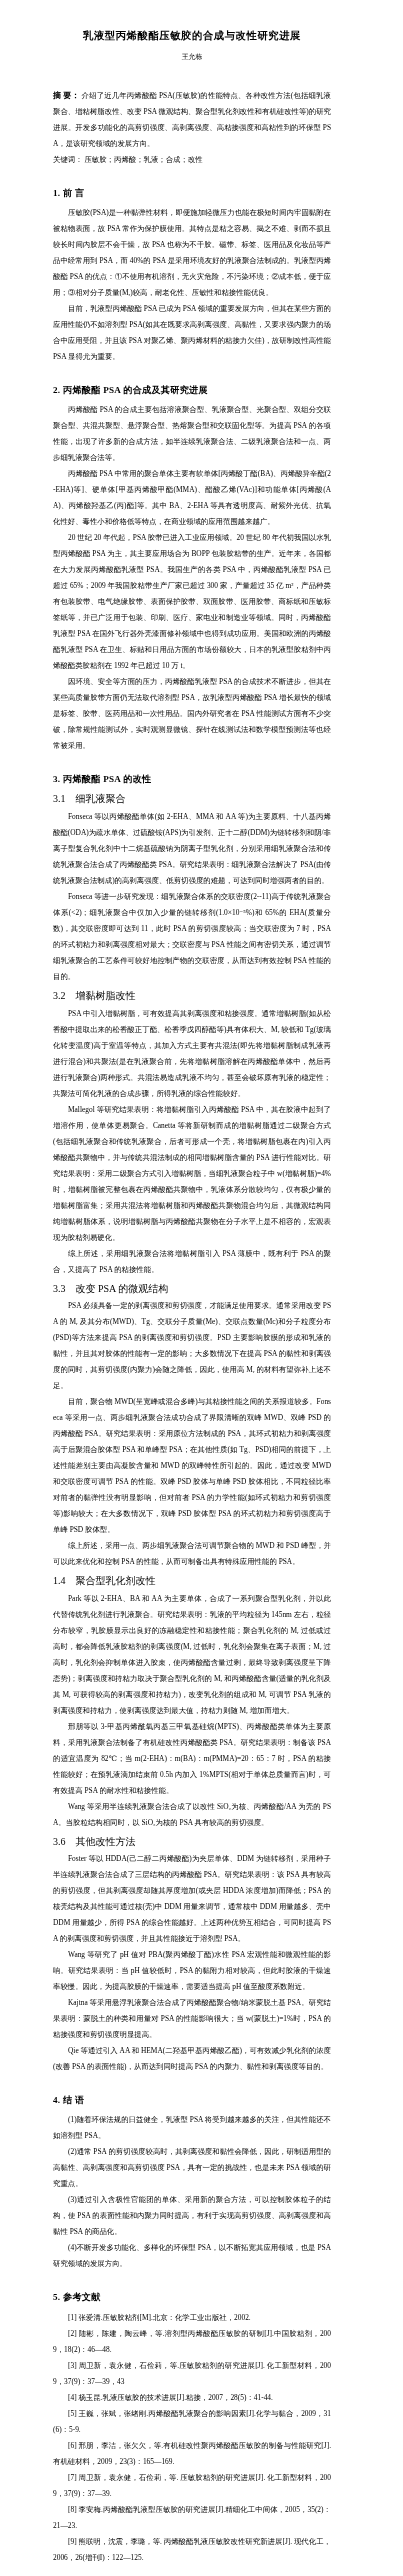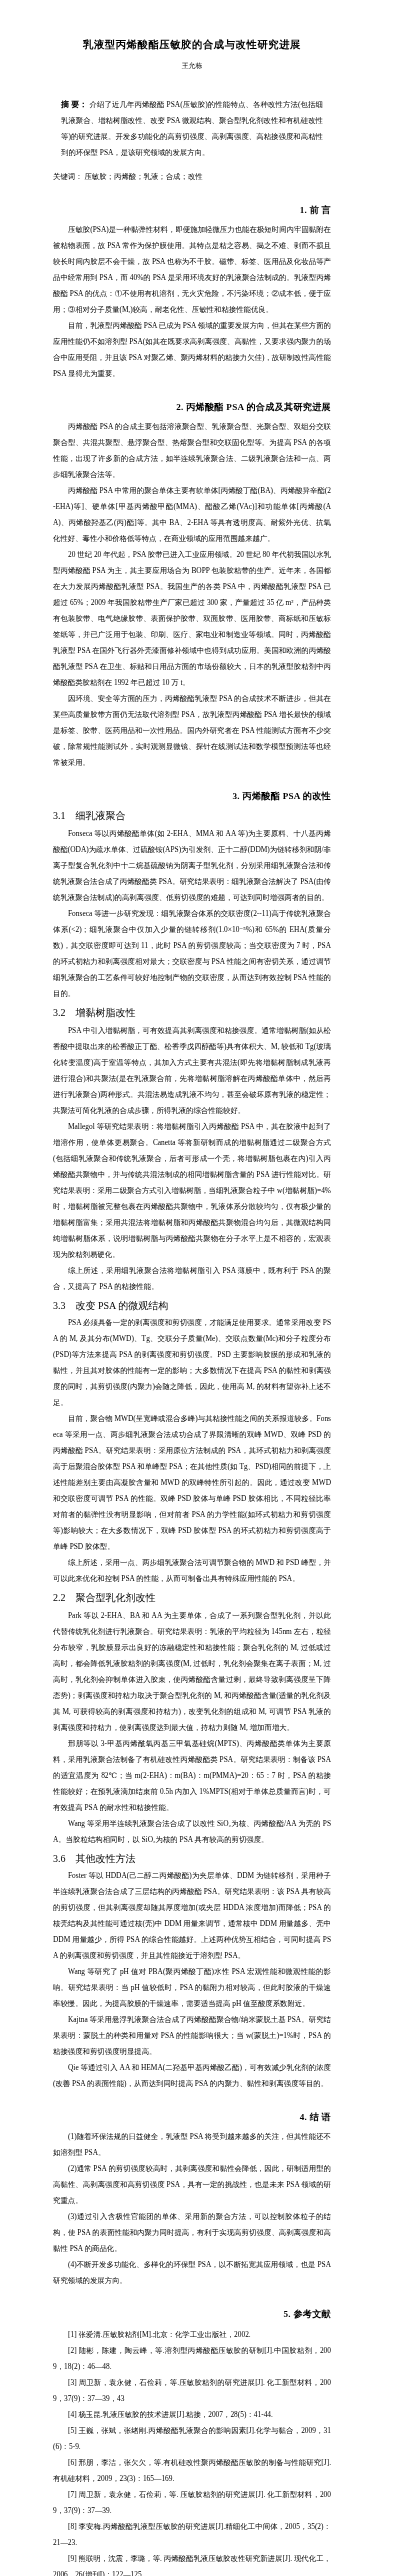--- a/index.html
+++ b/index.html
@@ -1,21 +1,21 @@
 <!DOCTYPE html>
 <html lang="zh" style="font-size:9.1px"><head>
 <meta charset="utf-8">
 <style>
   html, body { margin: 0; padding: 0; background: #ffffff; }
   .page {
     position: relative;
     width: 368px;
     height: 2576px;
     box-sizing: border-box;
-    padding: 38px 37px 0 53px;
+    padding: 29px 37px 0 53px;
     background: #ffffff;
     color: #000000;
     font-family: "Liberation Serif", "DejaVu Serif", serif;
     overflow: hidden;
   }
   h1.title {
     font-size: 10.3px;
     font-weight: bold;
     text-align: center;
     margin: 0 0 9.1px 0;
@@ -26,29 +26,28 @@
     text-align: center;
     margin: 0 0 26px 0;
   }
   p {
     margin: 0;
     font-size: 7.4px;
     line-height: 16px;
     text-align: justify;
     word-break: break-all;
   }
-  .abstract { margin: 8px; }
+  .abstract { margin: 0; }
   .abs-label { font-weight: bold; font-size: 8px; }
   .kw { margin: 0; }
   h2.sec {
     font-size: 9.1px;
     font-weight: bold;
     margin: 19px 0 5.1px 0;
     letter-spacing: 0.3px;
-    text-align: right;
   }
   h3.subsec {
     font-size: 10px;
     font-weight: normal;
     margin: 2.9px 0 1.7px 0;
     line-height: 16px;
     font-family: Liberation Serif, serif;
   }
   .body, .ref { text-indent: 15px; }
 </style>
@@ -89,21 +88,21 @@
   <h3 class="subsec">3.2　增黏树脂改性</h3>
   <p class="body">PSA 中引入增黏树脂，可有效提高其剥离强度和粘接强度。通常增黏树脂(如从松香酸中提取出来的松香酸正丁酯、松香季戊四醇酯等)具有体积大、Mᵣ 较低和 Tg(玻璃化转变温度)高于室温等特点，其加入方式主要有共混法(即先将增黏树脂制成乳液再进行混合)和共聚法(是在乳液聚合前，先将增黏树脂溶解在丙烯酸酯单体中，然后再进行乳液聚合)两种形式。共混法易造成乳液不均匀，甚至会破坏原有乳液的稳定性；共聚法可简化乳液的合成步骤，所得乳液的综合性能较好。</p>
   <p class="body">Mallegol 等研究结果表明：将增黏树脂引入丙烯酸酯 PSA 中，其在胶液中起到了增溶作用，使单体更易聚合。Canetta 等将新研制而成的增黏树脂通过二级聚合方式(包括细乳液聚合和传统乳液聚合，后者可形成一个壳，将增黏树脂包裹在内)引入丙烯酸酯共聚物中，并与传统共混法制成的相同增黏树脂含量的 PSA 进行性能对比。研究结果表明：采用二级聚合方式引入增黏树脂，当细乳液聚合粒子中 w(增黏树脂)=4%时，增黏树脂被完整包裹在丙烯酸酯共聚物中，乳液体系分散较均匀，仅有极少量的增黏树脂富集；采用共混法将增黏树脂和丙烯酸酯共聚物混合均匀后，其微观结构同纯增黏树脂体系，说明增黏树脂与丙烯酸酯共聚物在分子水平上是不相容的，宏观表现为胶粘剂易硬化。</p>
   <p class="body">综上所述，采用细乳液聚合法将增黏树脂引入 PSA 薄膜中，既有利于 PSA 的聚合，又提高了 PSA 的粘接性能。</p>
 
   <h3 class="subsec">3.3　改变 PSA 的微观结构</h3>
   <p class="body">PSA 必须具备一定的剥离强度和剪切强度，才能满足使用要求。通常采用改变 PSA 的 Mᵣ 及其分布(MWD)、Tg、交联分子质量(Me)、交联点数量(Mc)和分子粒度分布(PSD)等方法来提高 PSA 的剥离强度和剪切强度。PSD 主要影响胶膜的形成和乳液的黏性，并且其对胶体的性能有一定的影响；大多数情况下在提高 PSA 的黏性和剥离强度的同时，其剪切强度(内聚力)会随之降低，因此，使用高 Mᵣ 的材料有望弥补上述不足。</p>
   <p class="body">目前，聚合物 MWD(呈宽峰或混合多峰)与其粘接性能之间的关系报道较多。Fonseca 等采用一点、两步细乳液聚合法成功合成了界限清晰的双峰 MWD、双峰 PSD 的丙烯酸酯 PSA。研究结果表明：采用原位方法制成的 PSA，其环式初粘力和剥离强度高于后聚混合胶体型 PSA 和单峰型 PSA；在其他性质(如 Tg、PSD)相同的前提下，上述性能差别主要由高凝胶含量和 MWD 的双峰特性所引起的。因此，通过改变 MWD 和交联密度可调节 PSA 的性能。双峰 PSD 胶体与单峰 PSD 胶体相比，不同粒径比率对前者的黏弹性没有明显影响，但对前者 PSA 的力学性能(如环式初粘力和剪切强度等)影响较大；在大多数情况下，双峰 PSD 胶体型 PSA 的环式初粘力和剪切强度高于单峰 PSD 胶体型。</p>
   <p class="body">综上所述，采用一点、两步细乳液聚合法可调节聚合物的 MWD 和 PSD 峰型，并可以此来优化和控制 PSA 的性能，从而可制备出具有特殊应用性能的 PSA。</p>
 
-  <h3 class="subsec">2.2　聚合型乳化剂改性</h3>
+  <h3 class="subsec">1.4　聚合型乳化剂改性</h3>
   <p class="body">Park 等以 2-EHA、BA 和 AA 为主要单体，合成了一系列聚合型乳化剂，并以此代替传统乳化剂进行乳液聚合。研究结果表明：乳液的平均粒径为 145nm 左右，粒径分布较窄，乳胶膜显示出良好的冻融稳定性和粘接性能；聚合乳化剂的 Mᵣ 过低或过高时，都会降低乳液胶粘剂的剥离强度(Mᵣ 过低时，乳化剂会聚集在离子表面；Mᵣ 过高时，乳化剂会抑制单体进入胶束，使丙烯酸酯含量过剩，最终导致剥离强度呈下降态势)；剥离强度和持粘力取决于聚合型乳化剂的 Mᵣ 和丙烯酸酯含量(适量的乳化剂及其 Mᵣ 可获得较高的剥离强度和持粘力)，改变乳化剂的组成和 Mᵣ 可调节 PSA 乳液的剥离强度和持粘力，使剥离强度达到最大值，持粘力则随 Mᵣ 增加而增大。</p>
 
   <p class="body">邢朋等以 3-甲基丙烯酰氧丙基三甲氧基硅烷(MPTS)、丙烯酸酯类单体为主要原料，采用乳液聚合法制备了有机硅改性丙烯酸酯类 PSA。研究结果表明：制备该 PSA 的适宜温度为 82℃；当 m(2-EHA)：m(BA)：m(PMMA)=20：65：7 时，PSA 的粘接性能较好；在预乳液滴加结束前 0.5h 内加入 1%MPTS(相对于单体总质量而言)时，可有效提高 PSA 的耐水性和粘接性能。</p>
   <p class="body">Wang 等采用半连续乳液聚合法合成了以改性 SiO₂为核、丙烯酸酯/AA 为壳的 PSA。当胶粒结构相同时，以 SiO₂为核的 PSA 具有较高的剪切强度。</p>
 
   <h3 class="subsec">3.6　其他改性方法</h3>
   <p class="body">Foster 等以 HDDA(己二醇二丙烯酸酯)为夹层单体、DDM 为链转移剂，采用种子半连续乳液聚合法合成了三层结构的丙烯酸酯 PSA。研究结果表明：该 PSA 具有较高的剪切强度，但其剥离强度却随其厚度增加(或夹层 HDDA 浓度增加)而降低；PSA 的核壳结构及其性能可通过核(壳)中 DDM 用量来调节，通常核中 DDM 用量越多、壳中 DDM 用量越少，所得 PSA 的综合性能越好。上述两种优势互相结合，可同时提高 PSA 的剥离强度和剪切强度，并且其性能接近于溶剂型 PSA。</p>
   <p class="body">Wang 等研究了 pH 值对 PBA(聚丙烯酸丁酯)水性 PSA 宏观性能和微观性能的影响。研究结果表明：当 pH 值较低时，PSA 的黏附力相对较高，但此时胶液的干燥速率较慢。因此，为提高胶膜的干燥速率，需要适当提高 pH 值至酸度系数附近。</p>
   <p class="body">Kajtna 等采用悬浮乳液聚合法合成了丙烯酸酯聚合物/纳米蒙脱土基 PSA。研究结果表明：蒙脱土的种类和用量对 PSA 的性能影响很大；当 w(蒙脱土)=1%时，PSA 的粘接强度和剪切强度明显提高。</p>
   <p class="body">Qie 等通过引入 AA 和 HEMA(二羟基甲基丙烯酸乙酯)，可有效减少乳化剂的浓度(改善 PSA 的表面性能)，从而达到同时提高 PSA 的内聚力、黏性和剥离强度等目的。</p>

